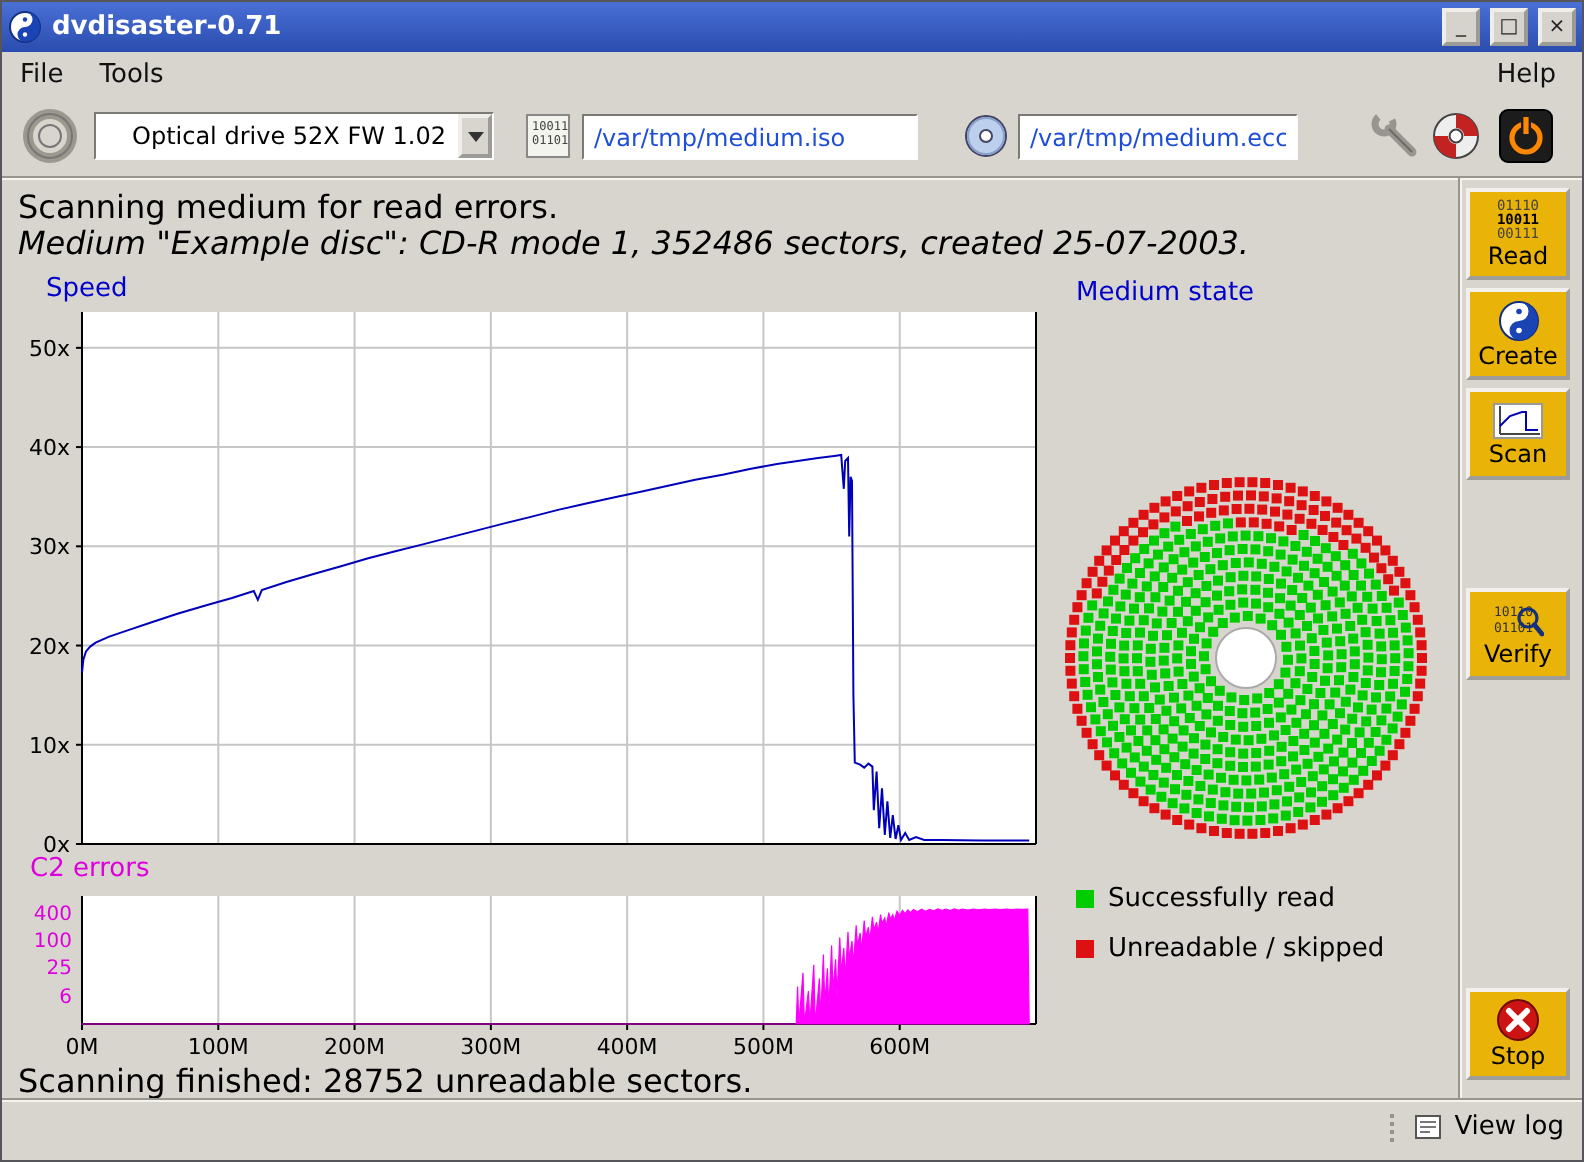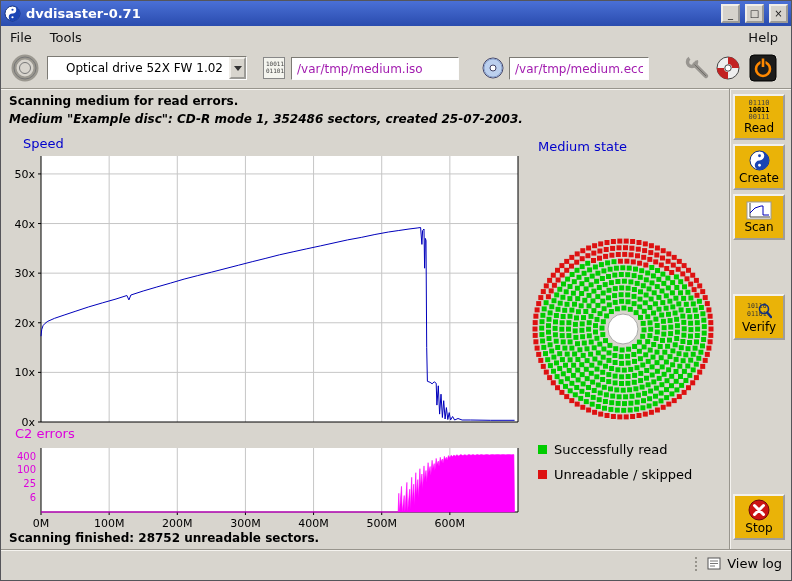--- a/index.html
+++ b/index.html
@@ -7,27 +7,27 @@
   .window{position:relative;width:792px;height:581px;background:#d8d5ce;border:1px solid #55555a;overflow:hidden;}
   .titlebar{position:absolute;top:0;left:0;right:0;height:25px;background:linear-gradient(to bottom,#4a70d6,#2a4cae);display:flex;align-items:center;padding:0 3px;gap:5px;}
   .ttitle{color:#fff;font-weight:bold;font-size:13px;white-space:nowrap;}
   .tspacer{flex:1;}
   .tbtn{width:19px;height:19px;background:#d6d3cc;border:2px outset #f0eee9;font-size:10px;line-height:12px;padding:0;color:#222;font-family:inherit;cursor:default;}
   .menubar{position:absolute;top:25px;left:0;right:0;height:22px;display:flex;align-items:center;font-size:13px;color:#111;}
   .menu-item{padding:2px 9px;cursor:default;}
   .menu-right{margin-left:auto;margin-right:4px;}
   .hsep{position:absolute;left:0;right:0;height:2px;border-top:1px solid #98958d;border-bottom:1px solid #f5f3ef;}
   .vsep{position:absolute;width:2px;border-left:1px solid #98958d;border-right:1px solid #f5f3ef;}
-  .entry{position:absolute;height:23px;border:1px solid;border-color:#7c7a74 #fdfdfd #fdfdfd #7c7a74;background:#fff;font:12px "DejaVu Sans",sans-serif;padding:2px 5px;color:#a21caf;}
+  .entry{position:absolute;height:23px;border:1px solid;border-color:#7c7a74 #fdfdfd #fdfdfd #7c7a74;background:#fff;font:12px "DejaVu Sans",sans-serif;padding:2px 5px;color:#1d4ed8;}
   .combo{position:absolute;left:46px;top:55px;width:200px;height:24px;display:flex;align-items:stretch;border:1px solid;border-color:#7c7a74 #fdfdfd #fdfdfd #7c7a74;background:#fff;font-size:12px;}
   .combo-text{flex:1;padding:4px 18px;white-space:nowrap;overflow:hidden;}
   .combo-arrow{width:17px;background:#d8d5ce;border:2px outset #f0eee9;display:flex;align-items:center;justify-content:center;}
   .combo-arrow::after{content:"";border-left:4px solid transparent;border-right:4px solid transparent;border-top:5px solid #333;}
   .tb-btn{position:absolute;background:transparent;border:none;padding:0;cursor:default;}
-  .statusline{position:absolute;left:8px;font-size:12px;color:#000;white-space:nowrap;font-weight:bold;}
+  .statusline{position:absolute;left:8px;font-size:16px;color:#000;white-space:nowrap;}
   .italic{font-style:italic;}
   .chart-label{position:absolute;font-size:13px;}
   .sbtn{position:absolute;left:732px;width:52px;height:46px;background:#eab308;border:2px outset #f2f0ec;display:flex;flex-direction:column;align-items:center;justify-content:center;gap:1px;padding:1px;font-family:inherit;cursor:default;}
   .sbtn .lbl{font-size:12px;color:#000;line-height:13px;}
   .binrow{font-family:"DejaVu Sans Mono",monospace;font-size:7px;line-height:7px;color:#444;letter-spacing:0;}
   .binrow.bold{font-weight:bold;color:#000;}
   .legend-row{position:absolute;display:flex;align-items:center;gap:7px;font-size:13px;color:#000;}
   .swatch{width:9px;height:9px;display:inline-block;}
   .viewlog{position:absolute;right:9px;top:555px;display:flex;align-items:center;gap:6px;font-size:13px;color:#000;cursor:default;}
   .grip{width:4px;height:14px;border-left:2px dotted #97948c;margin-right:2px;}

